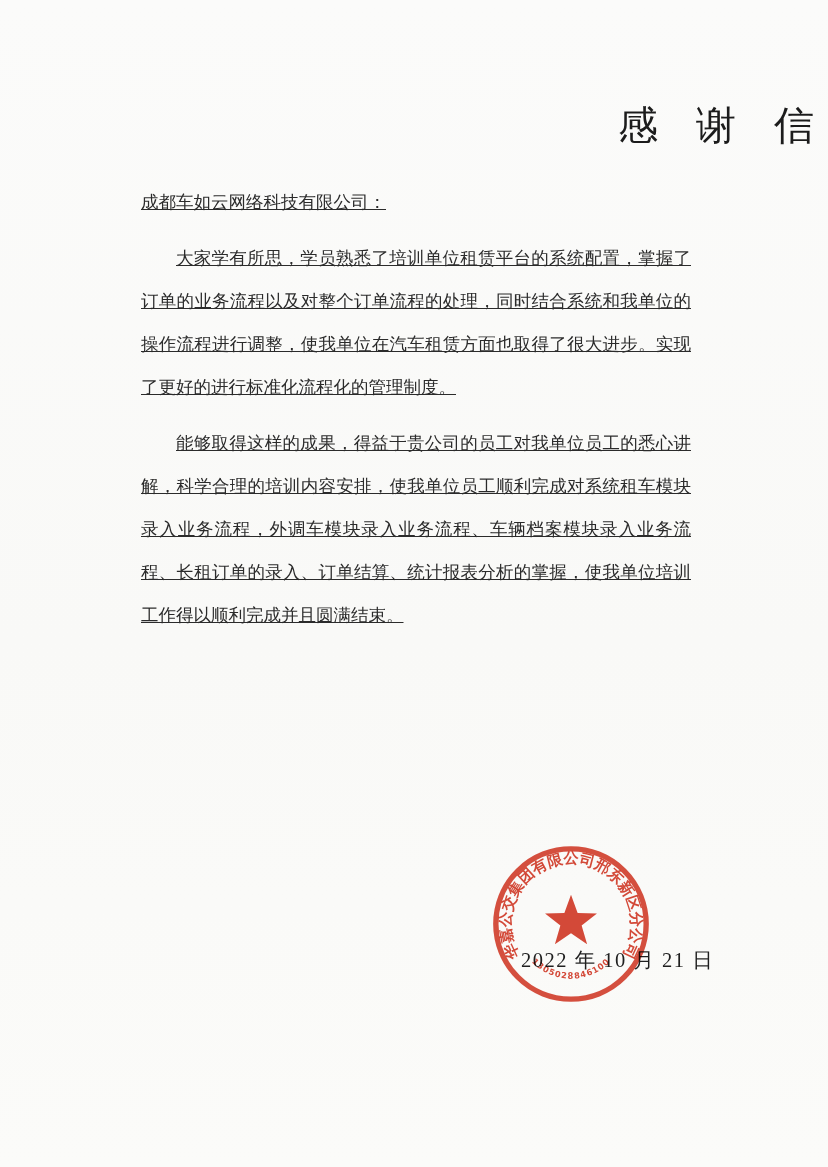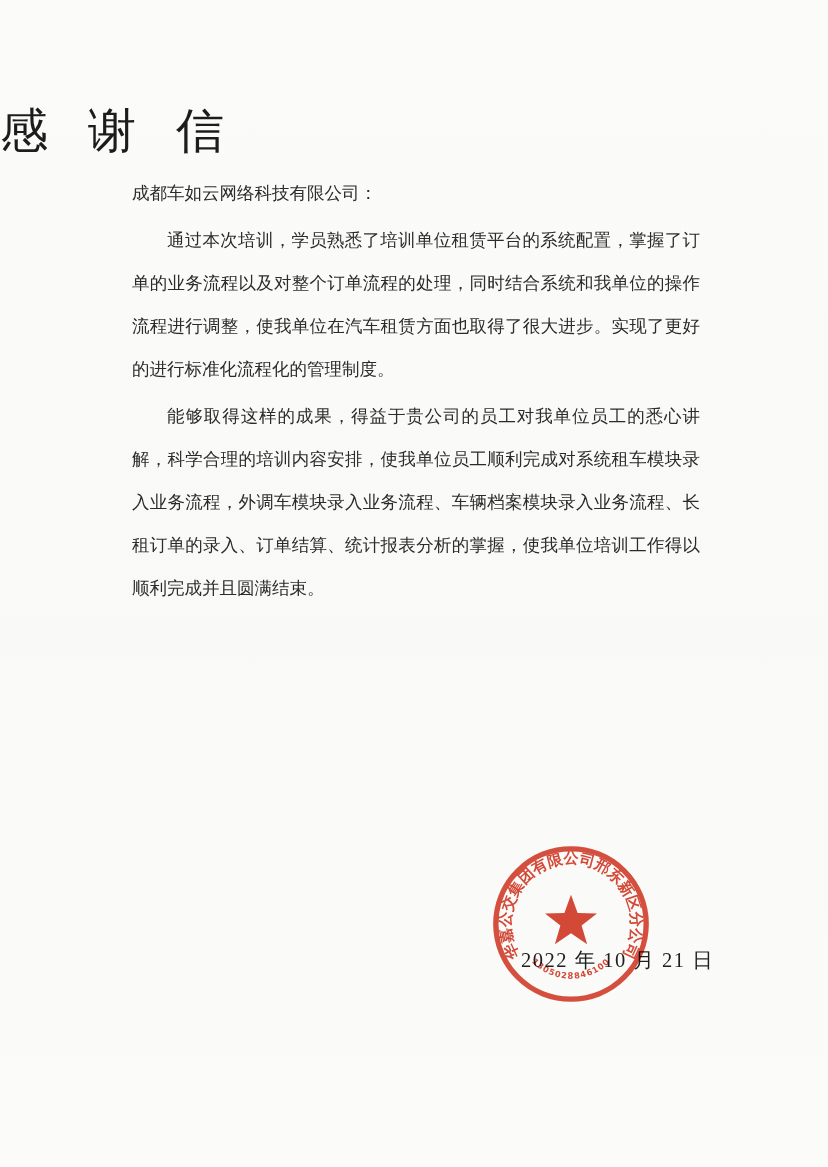--- a/index.html
+++ b/index.html
@@ -12,39 +12,39 @@
     width: 828px;
     height: 1167px;
     margin: 0 auto;
     background: linear-gradient(180deg, #fbfbfa 0%, #f9f9f7 55%, #fbfbf9 100%);
     overflow: hidden;
     color: #262626;
   }
   .doc-title {
     margin: 0;
     padding-top: 102px;
-    text-align: left;
-    font-size: 48px;
+    text-align: right;
+    font-size: 40px;
     font-weight: 500;
     letter-spacing: 14px;
     color: #1c1c1c;
     line-height: 1.2;
   }
   .content {
     position: absolute;
     left: 128px;
     top: 168px;
     width: 576px;
     font-size: 17.5px;
     line-height: 43px;
     text-align: justify;
     text-justify: inter-character;
     color: #2b2b2b;
   }
-  .content p { margin: 4px; text-indent: 2em; }
+  .content p { margin: 13px; text-indent: 2em; text-decoration: underline; }
   .content p.salutation { text-indent: 0; }
   .seal {
     position: absolute;
     left: 486px;
     top: 842px;
     width: 170px;
     height: 164px;
     mix-blend-mode: multiply;
     opacity: 0.93;
   }
@@ -61,21 +61,21 @@
 </style>
 </head>
 <body>
 
 <div class="page">
 
   <h1 class="doc-title">感  谢  信</h1>
 
   <div class="content">
     <p class="salutation">成都车如云网络科技有限公司：</p>
-    <p>通过本次培训，学员熟悉了培训单位租赁平台的系统配置，掌握了订单的业务流程以及对整个订单流程的处理，同时结合系统和我单位的操作流程进行调整，使我单位在汽车租赁方面也取得了很大进步。实现了更好的进行标准化流程化的管理制度。</p>
+    <p>大家学有所思，学员熟悉了培训单位租赁平台的系统配置，掌握了订单的业务流程以及对整个订单流程的处理，同时结合系统和我单位的操作流程进行调整，使我单位在汽车租赁方面也取得了很大进步。实现了更好的进行标准化流程化的管理制度。</p>
     <p>能够取得这样的成果，得益于贵公司的员工对我单位员工的悉心讲解，科学合理的培训内容安排，使我单位员工顺利完成对系统租车模块录入业务流程，外调车模块录入业务流程、车辆档案模块录入业务流程、长租订单的录入、订单结算、统计报表分析的掌握，使我单位培训工作得以顺利完成并且圆满结束。</p>
   </div>
 
   <div class="date-line">2022 年 10 月 21 日</div>
 
   <svg class="seal" viewBox="0 0 168 168" aria-hidden="true">
     <defs>
       <path id="sealTopArc" d="M 34.5 121.3 A 62 62 0 1 1 133.5 121.3" fill="none"></path>
       <path id="sealBottomArc" d="M 39.9 118.5 A 56 56 0 0 0 128.1 118.5" fill="none"></path>
     </defs>

